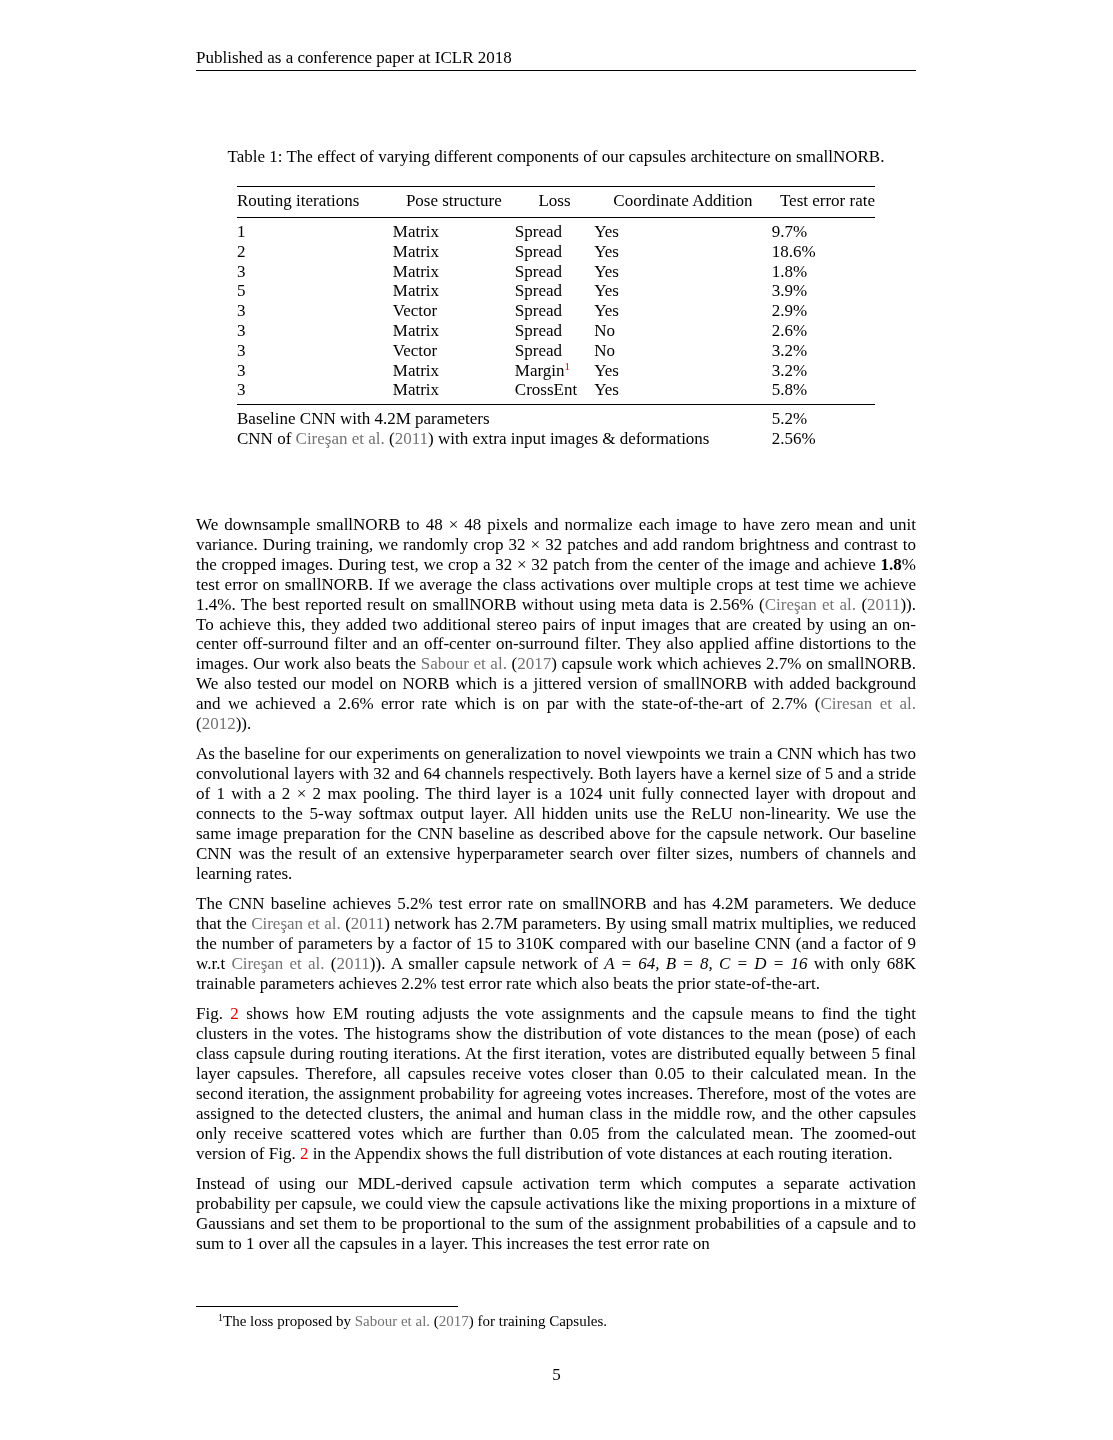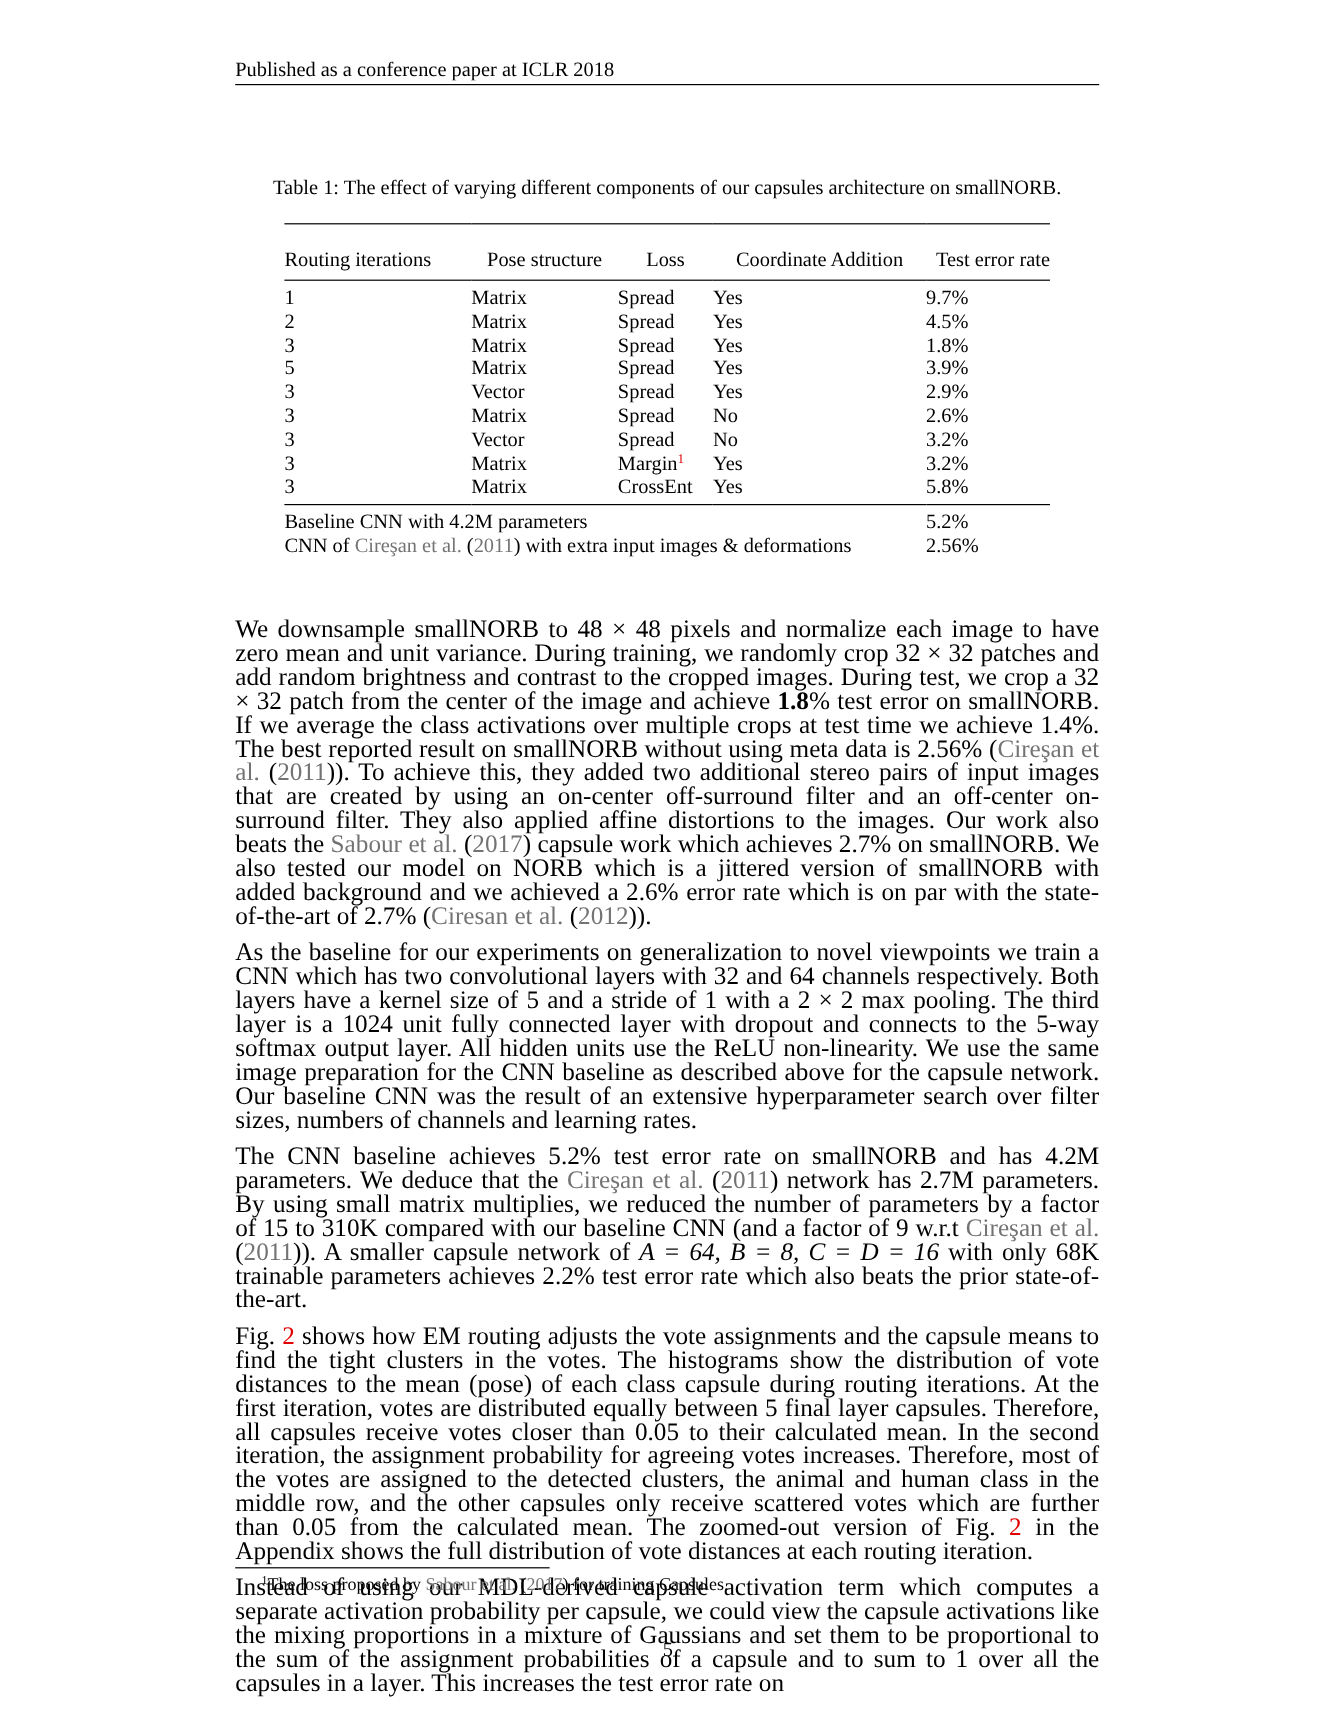--- a/index.html
+++ b/index.html
@@ -3,33 +3,33 @@
 <meta charset="utf-8">
 <style>
   html, body { margin: 0; padding: 0; background: #ffffff; }
   body { width: 1113px; height: 1440px; position: relative; font-family: "Liberation Serif", "DejaVu Serif", serif; color: #000; }
   .header { position: absolute; left: 196px; top: 47px; width: 720px; font-size: 17px; line-height: 22px; }
   .header-rule { position: absolute; left: 196px; top: 70px; width: 720px; height: 1px; background: #000; }
   .caption { position: absolute; left: 196px; top: 146px; width: 720px; text-align: center; font-size: 17px; line-height: 22px; }
   .tbl-wrap { position: absolute; left: 237px; top: 186px; width: 638px; }
   table { border-collapse: collapse; width: 638px; font-size: 17px; }
   td, th { padding: 0; line-height: 19.8px; font-weight: normal; white-space: nowrap; }
-  thead tr th { padding-top: 20px; padding-bottom: 6px; line-height: 20px; }
+  thead tr th { padding-top: 4px; padding-bottom: 6px; line-height: 20px; }
   .rule-top { border-top: 1.3px solid #000; }
   .rule-mid { border-top: 1px solid #000; }
   .rule-bot { border-bottom: 1.3px solid #000; }
   tbody.main tr:first-child td { padding-top: 4px; }
   tbody.main tr:last-child td { padding-bottom: 4px; }
   tbody.extra tr:first-child td { padding-top: 4px; }
   tbody.extra tr:last-child td { padding-bottom: 3px; }
   .bold { font-weight: normal; }
   .cite { color: #737373; }
   .ref { color: #e00000; }
   sup.fn { color: #e00000; font-size: 11px; vertical-align: 6px; line-height: 0; }
-  .body-text { position: absolute; left: 196px; width: 720px; font-size: 21px; line-height: 19.9px; text-align: justify; }
+  .body-text { position: absolute; left: 196px; width: 720px; font-size: 17px; line-height: 19.9px; text-align: justify; }
   .body-text p { margin: 0 0 10.5px 0; }
   .fn-rule { position: absolute; left: 196px; top: 1306px; width: 262px; height: 1px; background: #000; }
   .footnote { position: absolute; left: 218px; top: 1311px; font-size: 15px; line-height: 20px; }
   .footnote sup { font-size: 10px; vertical-align: 5px; line-height: 0; }
   .page-num { position: absolute; left: 0; width: 1113px; top: 1365px; text-align: center; font-size: 17px; }
   .math { font-style: italic; }
 </style>
 </head>
 <body>
 
@@ -55,21 +55,21 @@
         <td class="rule-mid">Matrix</td>
         <td class="rule-mid">Spread</td>
         <td class="rule-mid">Yes</td>
         <td class="rule-mid">9.7%</td>
       </tr>
       <tr>
         <td style="padding-right:70px">2</td>
         <td>Matrix</td>
         <td>Spread</td>
         <td>Yes</td>
-        <td>4.5%</td>
+        <td>18.6%</td>
       </tr>
       <tr>
         <td style="padding-right:70px">3</td>
         <td>Matrix</td>
         <td>Spread</td>
         <td>Yes</td>
         <td class="bold">1.8%</td>
       </tr>
       <tr>
         <td style="padding-right:70px">5</td>

